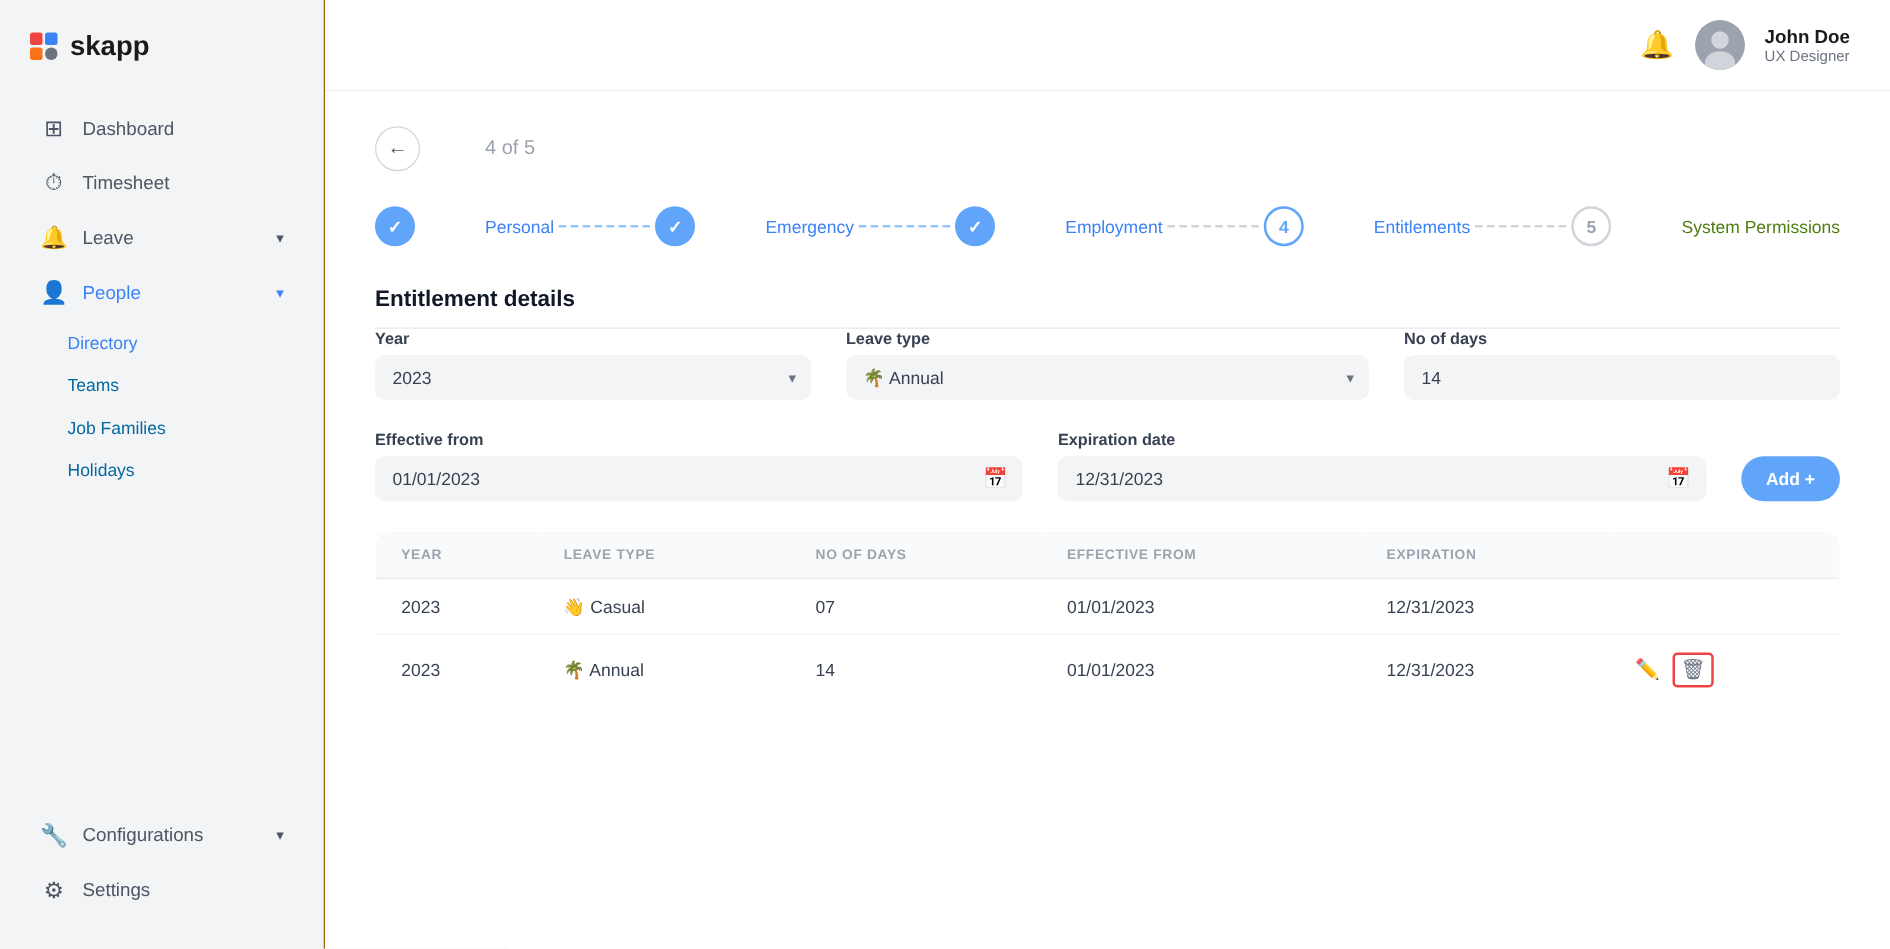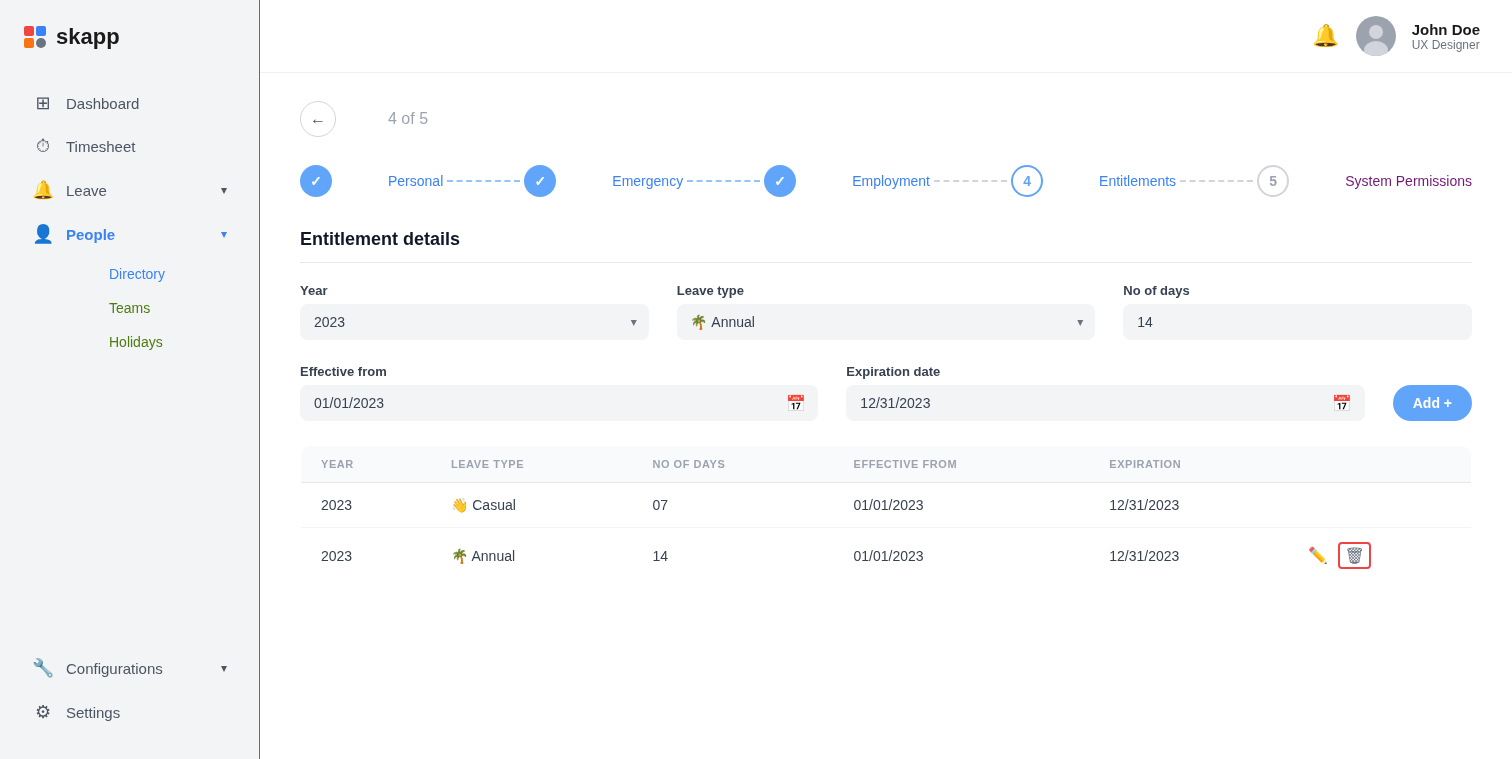--- a/index.html
+++ b/index.html
@@ -56,26 +56,26 @@
       border-radius: 8px;
       margin: 0 8px 2px 8px;
     }
     .nav-item.active { color: #3b82f6; }
     .nav-item .nav-icon { font-size: 18px; width: 22px; text-align: center; }
     .nav-item .chevron { margin-left: auto; font-size: 12px; }
 
     .nav-sub {
       display: flex;
       flex-direction: column;
-      padding-left: 89px;
+      padding-left: 34px;
     }
     .nav-sub-item {
       padding: 8px 12px;
       font-size: 14px;
-      color: #4d7c0f;
+      color: #0369a1;
       cursor: pointer;
       border-radius: 6px;
       margin: 1px 8px;
     }
     .nav-sub-item.active { color: #3b82f6; }
 
     
     .main {
       flex: 1;
       background: #ffffff;
@@ -182,37 +182,36 @@
       color: #60a5fa;
     }
     .step-circle.pending {
       background: #fff;
       border: 2px solid #d1d5db;
       color: #9ca3af;
     }
     .step-label { font-size: 14px; color: #374151; margin-left: 48px; }
     .step-label.active { color: #3b82f6; font-weight: 500; }
     .step-label.done { color: #3b82f6; }
-    .step-label.pending { color: #701a75; }
+    .step-label.pending { color: #4d7c0f; }
     .step-line {
       flex: 1;
       height: 1px;
       border-top: 2px dashed #d1d5db;
       min-width: 40px;
       max-width: 80px;
       margin: 0 4px;
     }
     .step-line.done { border-top-color: #93c5fd; }
 
     
     .section-title {
       font-size: 18px;
       font-weight: 700;
       color: #111827;
-      margin-bottom: 20px;
       padding-bottom: 12px;
       border-bottom: 1px solid #e5e7eb;
     }
 
     
     .form-row {
       display: flex;
       gap: 28px;
       margin-bottom: 24px;
     }
@@ -377,27 +376,28 @@
   </div>
 
   <div class="nav-item">
     <span class="nav-icon">🔔</span>
     <span>Leave</span>
     <span class="chevron">▾</span>
   </div>
 
   <div class="nav-item active">
     <span class="nav-icon" style="color:#3b82f6;">👤</span>
-    <span style="color:#3b82f6;font-weight:700;text-align:right;">People</span>
+    <span style="color:#3b82f6;font-weight:400;text-align:right;">People</span>
     <span class="chevron" style="color:#3b82f6;">▾</span>
   </div>
 
   <div class="nav-sub">
     <div class="nav-sub-item active">Directory</div>
     <div class="nav-sub-item">Teams</div>
+    <div class="nav-sub-item">Job Families</div>
     <div class="nav-sub-item">Holidays</div>
   </div>
 
   <div style="flex:1;"></div>
 
   <div class="nav-item">
     <span class="nav-icon">🔧</span>
     <span>Configurations</span>
     <span class="chevron">▾</span>
   </div>

